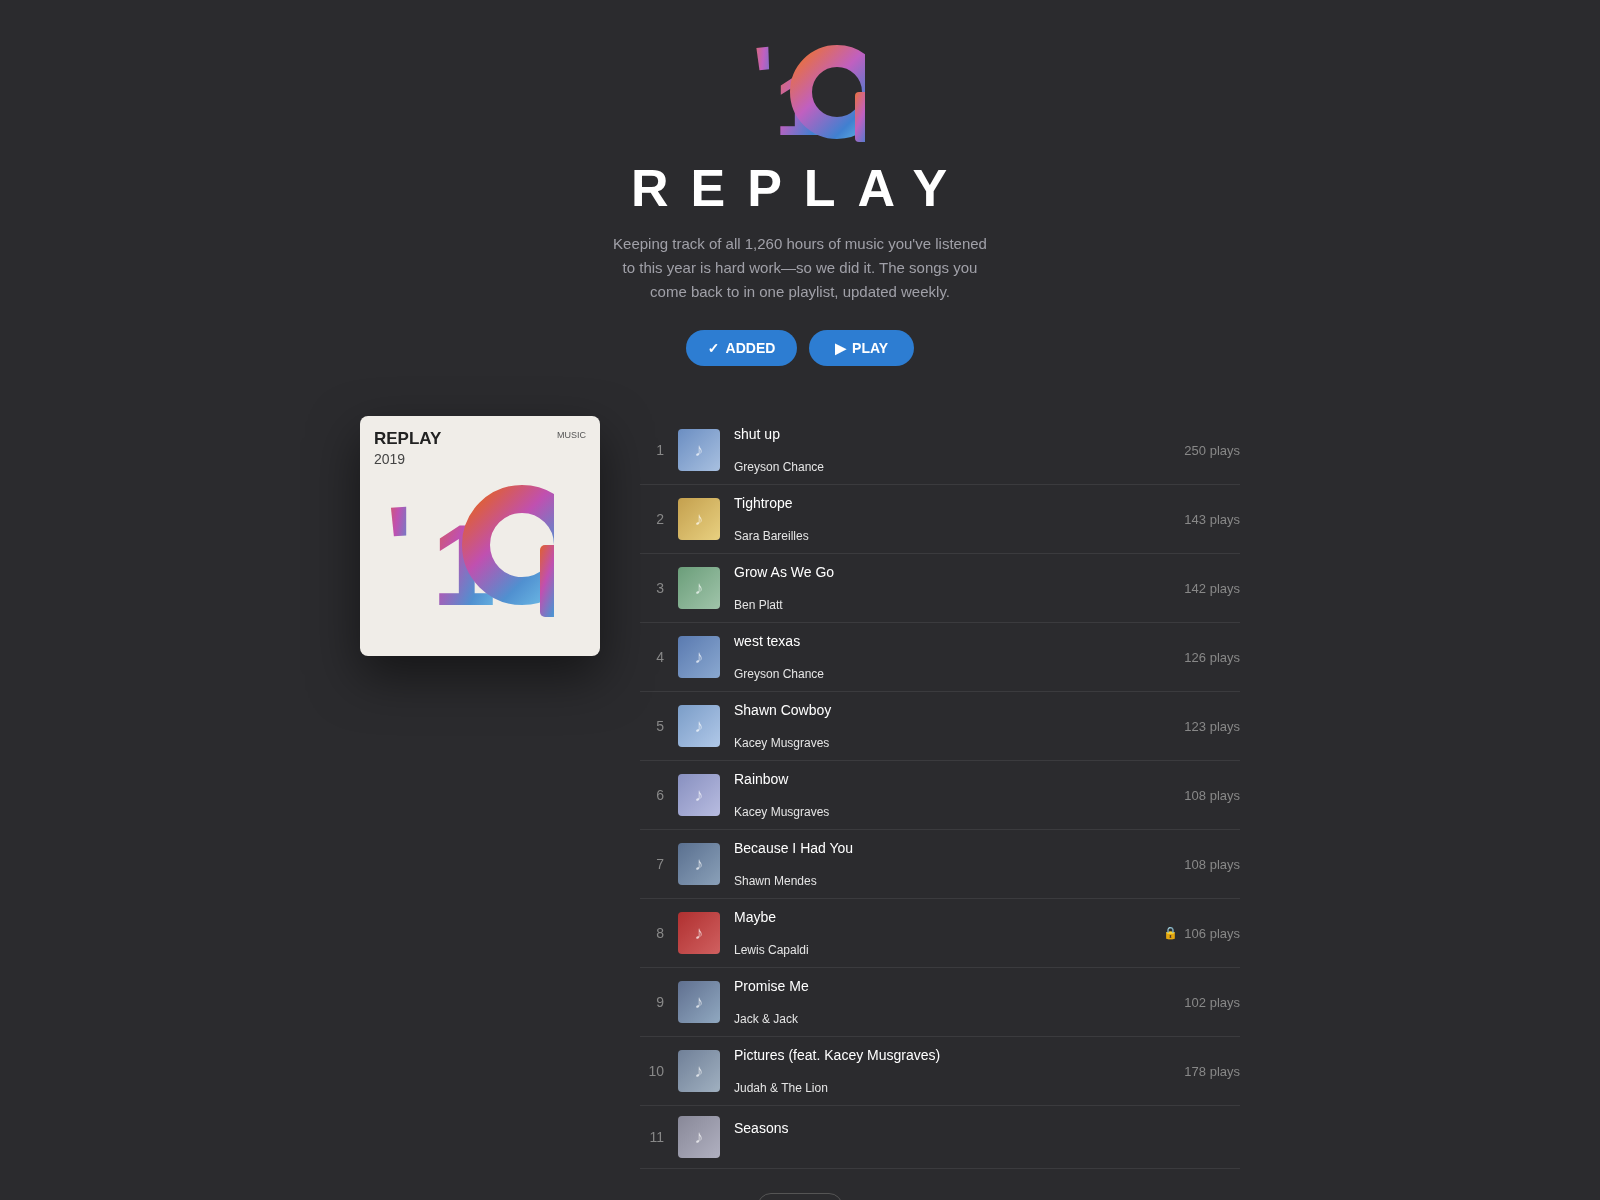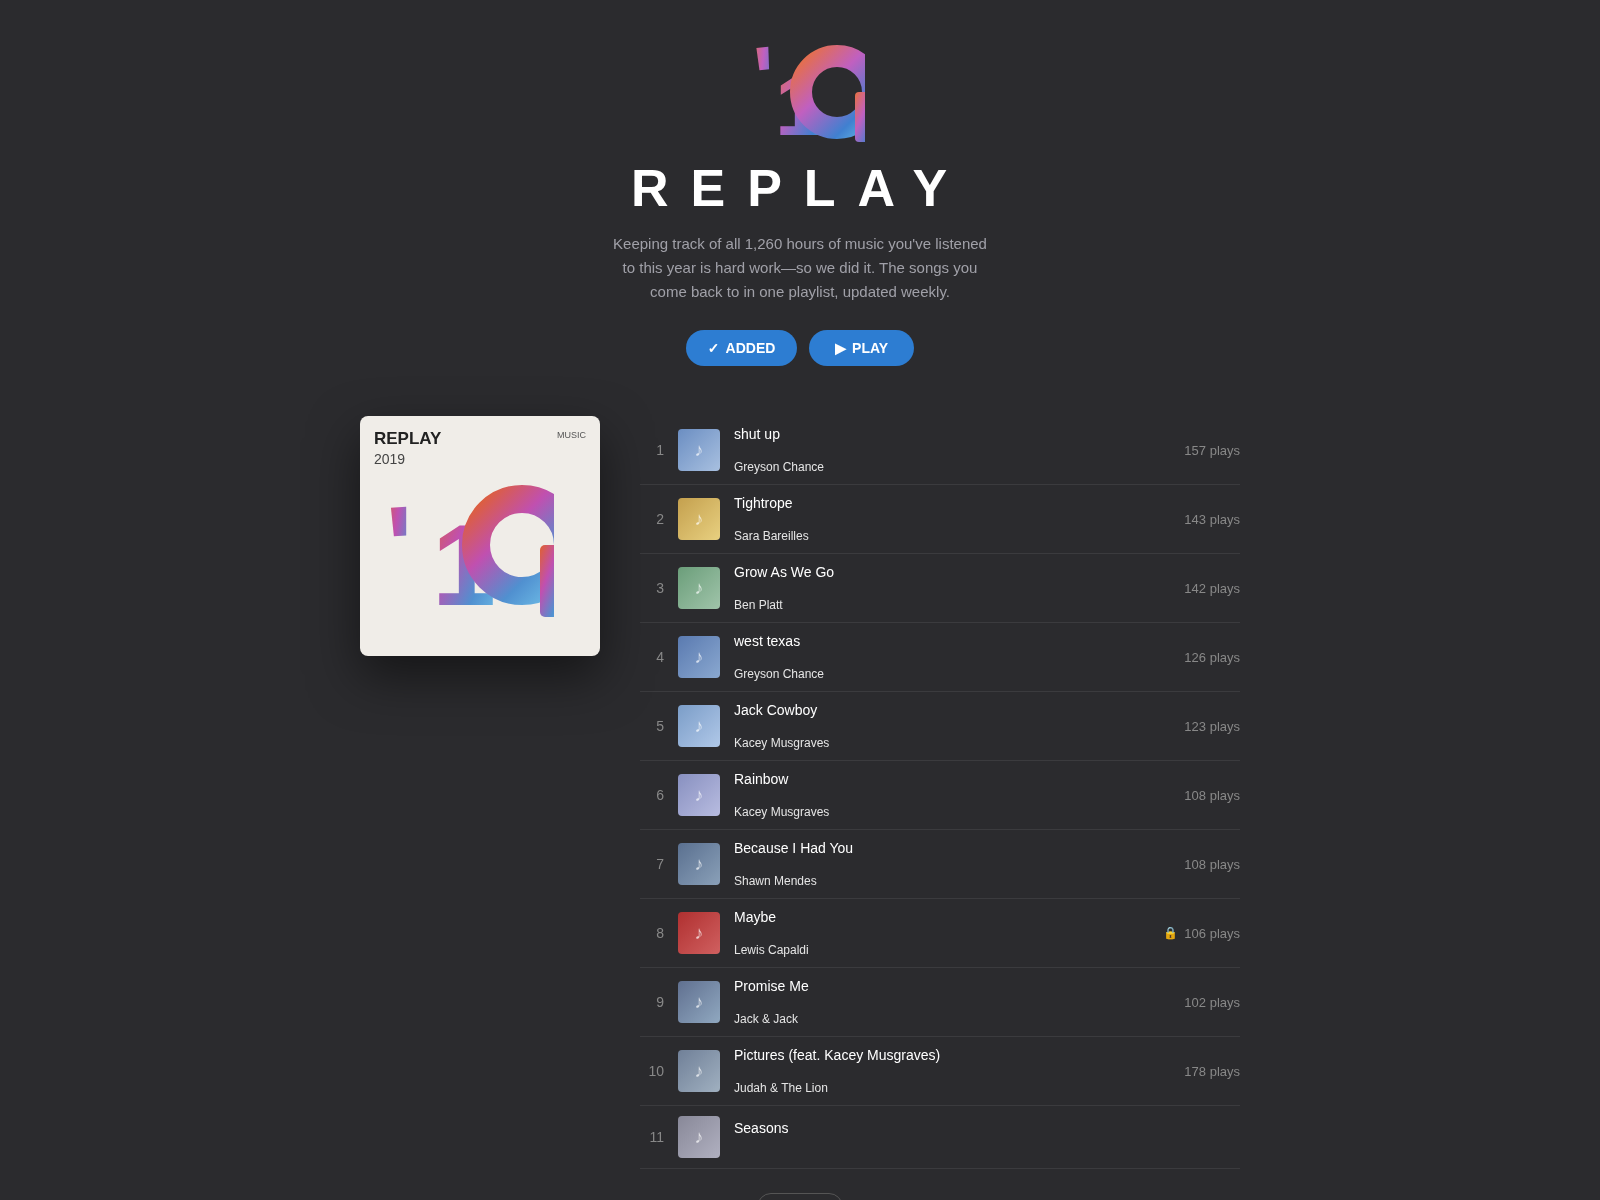--- a/index.html
+++ b/index.html
@@ -319,21 +319,21 @@
   <div class="track-row">
         <div class="track-number">1</div>
         <div class="track-thumb thumb-1">
           <span class="thumb-icon">♪</span>
         </div>
         <div class="track-info">
           <div class="track-name">shut up</div>
           <div class="track-artist">Greyson Chance</div>
         </div>
         <div class="track-plays">
-          <span>157 plays</span>
+          <span>250 plays</span>
         </div>
       </div>
       <div class="track-row">
         <div class="track-number">2</div>
         <div class="track-thumb thumb-2">
           <span class="thumb-icon">♪</span>
         </div>
         <div class="track-info">
           <div class="track-name">Tightrope</div>
           <div class="track-artist">Sara Bareilles</div>
@@ -367,21 +367,21 @@
         <div class="track-plays">
           <span>126 plays</span>
         </div>
       </div>
       <div class="track-row">
         <div class="track-number">5</div>
         <div class="track-thumb thumb-5">
           <span class="thumb-icon">♪</span>
         </div>
         <div class="track-info">
-          <div class="track-name">Jack Cowboy</div>
+          <div class="track-name">Shawn Cowboy</div>
           <div class="track-artist">Kacey Musgraves</div>
         </div>
         <div class="track-plays">
           <span>123 plays</span>
         </div>
       </div>
       <div class="track-row">
         <div class="track-number">6</div>
         <div class="track-thumb thumb-6">
           <span class="thumb-icon">♪</span>

